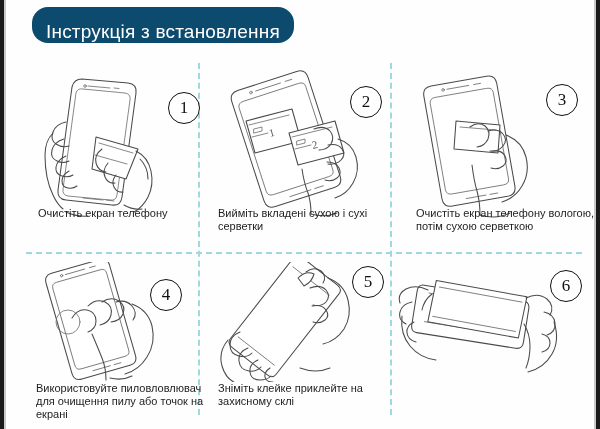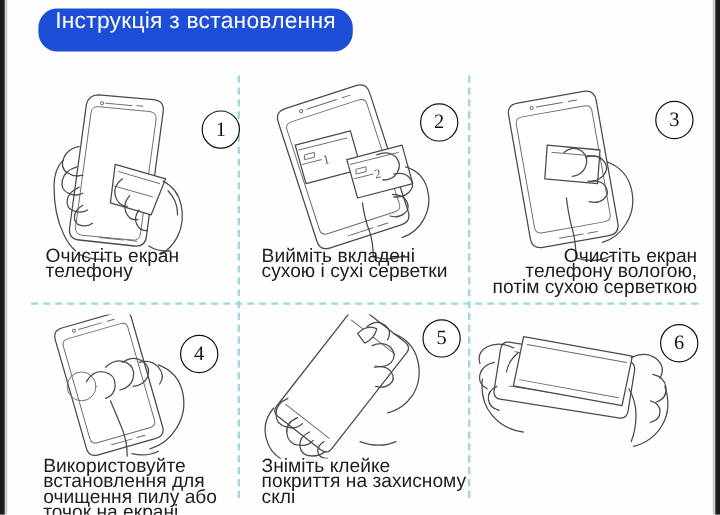--- a/index.html
+++ b/index.html
@@ -21,23 +21,23 @@
   .edge.left{left:0;}
   .edge.right{right:0;}
   .edge-inner{position:absolute;top:0;height:429px;width:2px;background:#c9c9c9;}
   .edge-inner.left{left:4px;}
   .edge-inner.right{right:4px;}
 
   .header{
     position:absolute;left:32px;top:7px;
     height:36px;
     padding:0 14px;
-    background:#1d4ed8;
+    background:#0c4a6e;
     border-radius:16px;
-    display:flex;align-items:flex-start;
+    display:flex;align-items:flex-end;
   }
   .header-title{
     color:#ffffff;
     font-size:19px;
     letter-spacing:.2px;
     white-space:nowrap;
     font-weight:400;
   }
 
   .grid{
@@ -69,21 +69,21 @@
     width:30px;height:30px;
     border:1.6px solid #111;
     border-radius:50%;
     display:flex;align-items:center;justify-content:center;
     font-size:17px;color:#111;
     font-family:"Liberation Serif","DejaVu Serif",serif;
     background:#ffffff;
   }
   .caption{
     position:absolute;
-    font-size:16px;
+    font-size:11px;
     line-height:13px;
     color:#1d1d1d;
     width:175px;
   }
   .stroke{fill:none;stroke:#4a4a4a;stroke-width:1.05;stroke-linecap:round;stroke-linejoin:round;}
   .stroke-thin{fill:none;stroke:#6a6a6a;stroke-width:.8;stroke-linecap:round;stroke-linejoin:round;}
   .fillw{fill:#ffffff;stroke:#4a4a4a;stroke-width:1.05;stroke-linejoin:round;stroke-linecap:round;}
   .packnum{font-size:11px;fill:#5a5a5a;font-family:"Liberation Serif",serif;}
 </style>
 </head>
@@ -221,21 +221,21 @@
             <path class="stroke" d="M85 82 q9 -1 12 5 q3 6 -2 10 q-5 4 -12 2"></path>
             <path class="stroke" d="M98 66 q16 6 20 22 q4 16 -4 29 q-7 12 -20 16"></path>
             <path class="stroke" d="M72 146 q16 5 30 -2"></path>
             <path class="stroke" d="M64 96 q2 16 5 26 q3 11 3 24"></path>
           </g>
         </svg>
       </div>
       <div class="badge" style="left:154px;top:29px;">
         <span>3</span>
       </div>
-      <div class="caption" style="left:4px;top:152px;width:185px;text-align:right;">Очистіть екран телефону вологою, потім сухою серветкою</div>
+      <div class="caption" style="left:24px;top:152px;width:185px;">Очистіть екран телефону вологою, потім сухою серветкою</div>
     </div>
 
     <div class="cell" style="left:0;top:199px;width:190px;height:169px;">
       <div class="art" style="left:24px;top:8px;">
         <svg width="140" height="120" viewBox="0 0 140 120">
           <g transform="rotate(-16 60 58)">
             <path class="fillw" d="M26 10 q0 -8 8 -8 l50 0 q8 0 8 8 l0 94 q0 8 -8 8 l-50 0 q-8 0 -8 -8 z"></path>
             <path class="stroke-thin" d="M31 17 q0 -5 5 -5 l46 0 q5 0 5 5 l0 80 q0 5 -5 5 l-46 0 q-5 0 -5 -5 z"></path>
             <path class="stroke-thin" d="M47 7 l20 0"></path>
             <circle class="stroke-thin" cx="43" cy="7" r="1.2"></circle>
@@ -253,21 +253,21 @@
             <path class="stroke" d="M84 40 q10 -3 16 4 q6 7 1 14"></path>
             <path class="stroke" d="M100 42 q16 6 20 22 q4 17 -5 31 q-8 13 -22 17"></path>
             <path class="stroke" d="M60 72 q6 14 10 24 q4 10 4 22"></path>
             <path class="stroke" d="M78 116 q12 3 22 -2"></path>
           </g>
         </svg>
       </div>
       <div class="badge" style="left:142px;top:25px;">
         <span>4</span>
       </div>
-      <div class="caption" style="left:28px;top:128px;width:172px;">Використовуйте встановлення для очищення пилу або точок на екрані</div>
+      <div class="caption" style="left:28px;top:128px;width:172px;">Використовуйте пиловловлювач для очищення пилу або точок на екрані</div>
     </div>
 
     <div class="cell" style="left:192px;top:199px;width:190px;height:169px;">
       <div class="art" style="left:14px;top:8px;">
         <svg width="150" height="120" viewBox="0 0 150 120">
 
           <g transform="rotate(38 70 60)">
             <path class="fillw" d="M38 4 q0 -6 7 -6 l44 0 q7 0 7 6 l0 102 q0 6 -7 6 l-44 0 q-7 0 -7 -6 z"></path>
             <path class="stroke-thin" d="M43 11 l46 0"></path>
             <path class="stroke-thin" d="M43 100 l46 0"></path>
@@ -288,21 +288,21 @@
             <path class="stroke" d="M34 86 q-10 4 -9 13 q1 9 10 10 q8 1 12 -4"></path>
             <path class="stroke" d="M44 98 q-9 4 -8 12 q1 8 10 8 q7 0 11 -4"></path>
             <path class="stroke" d="M56 106 q-6 4 -5 9 q1 5 8 5"></path>
             <path class="stroke" d="M14 78 q-10 12 -6 26 q4 14 16 18"></path>
           </g>
         </svg>
       </div>
       <div class="badge" style="left:152px;top:12px;">
         <span>5</span>
       </div>
-      <div class="caption" style="left:18px;top:128px;width:172px;">Зніміть клейке покриття на захисному склі</div>
+      <div class="caption" style="left:18px;top:128px;width:172px;">Зніміть клейке приклейте на захисному склі</div>
     </div>
 
     <div class="cell" style="left:384px;top:199px;width:202px;height:169px;">
       <div class="art" style="left:6px;top:10px;">
         <svg width="170" height="118" viewBox="0 0 170 118">
 
           <g transform="rotate(9 80 52)">
             <path class="fillw" d="M22 30 q-6 0 -6 7 l0 34 q0 7 6 7 l100 0 q7 0 7 -7 l0 -34 q0 -7 -7 -7 z"></path>
             <path class="stroke-thin" d="M28 37 l94 0"></path>
             <path class="stroke-thin" d="M28 66 l94 0"></path>

